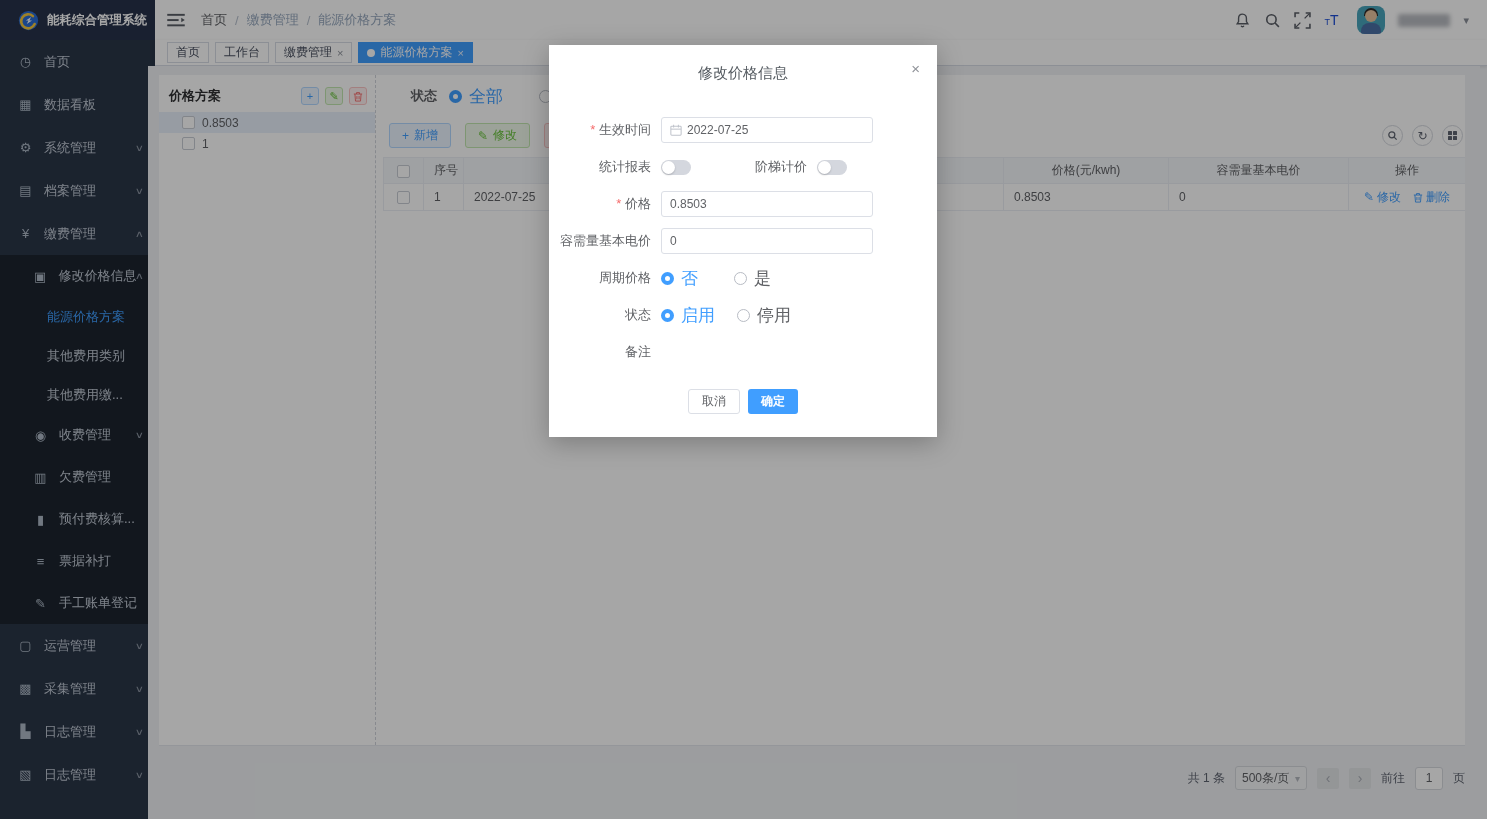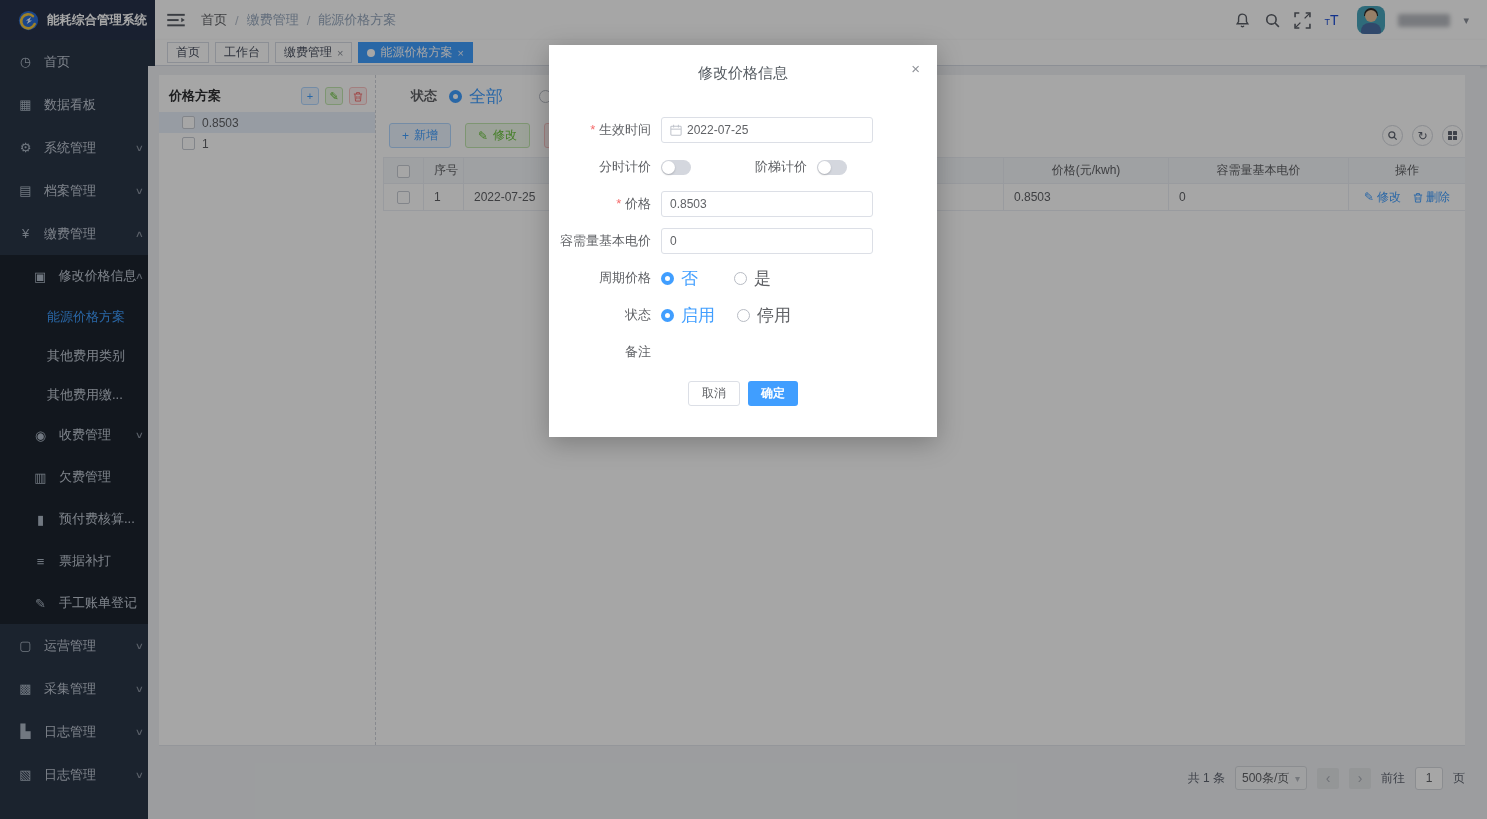--- a/index.html
+++ b/index.html
@@ -105,21 +105,21 @@
   .form-row { display:flex; align-items:center; margin-bottom:11px; min-height:26px; }
   .f-label { width:112px; flex:0 0 112px; text-align:right; padding-right:10px; font-size:13px; color:#606266; white-space:nowrap; }
   .f-label.req::before { content:"* "; color:#f56c6c; }
   .f-input { width:212px; height:26px; border:1px solid #dcdfe6; border-radius:3px; display:flex; align-items:center; padding:0 8px; gap:5px; background:#fff; }
   .f-input input { border:none; outline:none; width:100%; font-size:12px; color:#606266; background:transparent; font-family:inherit; }
   .f-input input::placeholder { color:#c0c4cc; }
   .cal-icon { color:#c0c4cc; flex:0 0 12px; }
   .switch { width:30px; height:15px; border-radius:8px; background:#d4d7de; position:relative; cursor:pointer; flex:0 0 30px; }
   .switch .knob { position:absolute; left:1px; top:1px; width:13px; height:13px; border-radius:50%; background:#fff; box-shadow:0 1px 2px rgba(0,0,0,.2); }
   .inline-label { font-size:13px; color:#606266; margin-left:64px; margin-right:10px; }
-  .modal-btns { display:flex; justify-content:center; gap:8px; margin-top:16px; }
+  .modal-btns { display:flex; justify-content:center; gap:8px; margin-top:24px; }
   .m-btn { height:25px; padding:0 13px; border-radius:3px; font-size:12px; display:flex; align-items:center; cursor:pointer; }
   .m-btn.cancel { border:1px solid #dcdfe6; background:#fff; color:#606266; }
   .m-btn.confirm { background:#409eff; color:#fff; font-weight:bold; }
 </style>
 </head>
 <body>
 
 <aside class="sidebar">
   <div class="logo-row">
     <svg class="logo-mark" viewBox="0 0 24 24">
@@ -425,21 +425,21 @@
           <rect x="1" y="2.5" width="12" height="10.5" rx="1"></rect>
             <line x1="1" y1="6" x2="13" y2="6"></line>
           <line x1="4.2" y1="1" x2="4.2" y2="4"></line>
             <line x1="9.8" y1="1" x2="9.8" y2="4"></line>
         </svg>
         <input value="2022-07-25" style="">
       </span>
     </div>
 
     <div class="form-row">
-      <span class="f-label">分时计价</span>
+      <span class="f-label">统计报表</span>
       <span class="switch">
           <span class="knob"></span>
         </span>
       <span class="inline-label">阶梯计价</span>
       <span class="switch">
           <span class="knob"></span>
         </span>
     </div>
 
     <div class="form-row">

